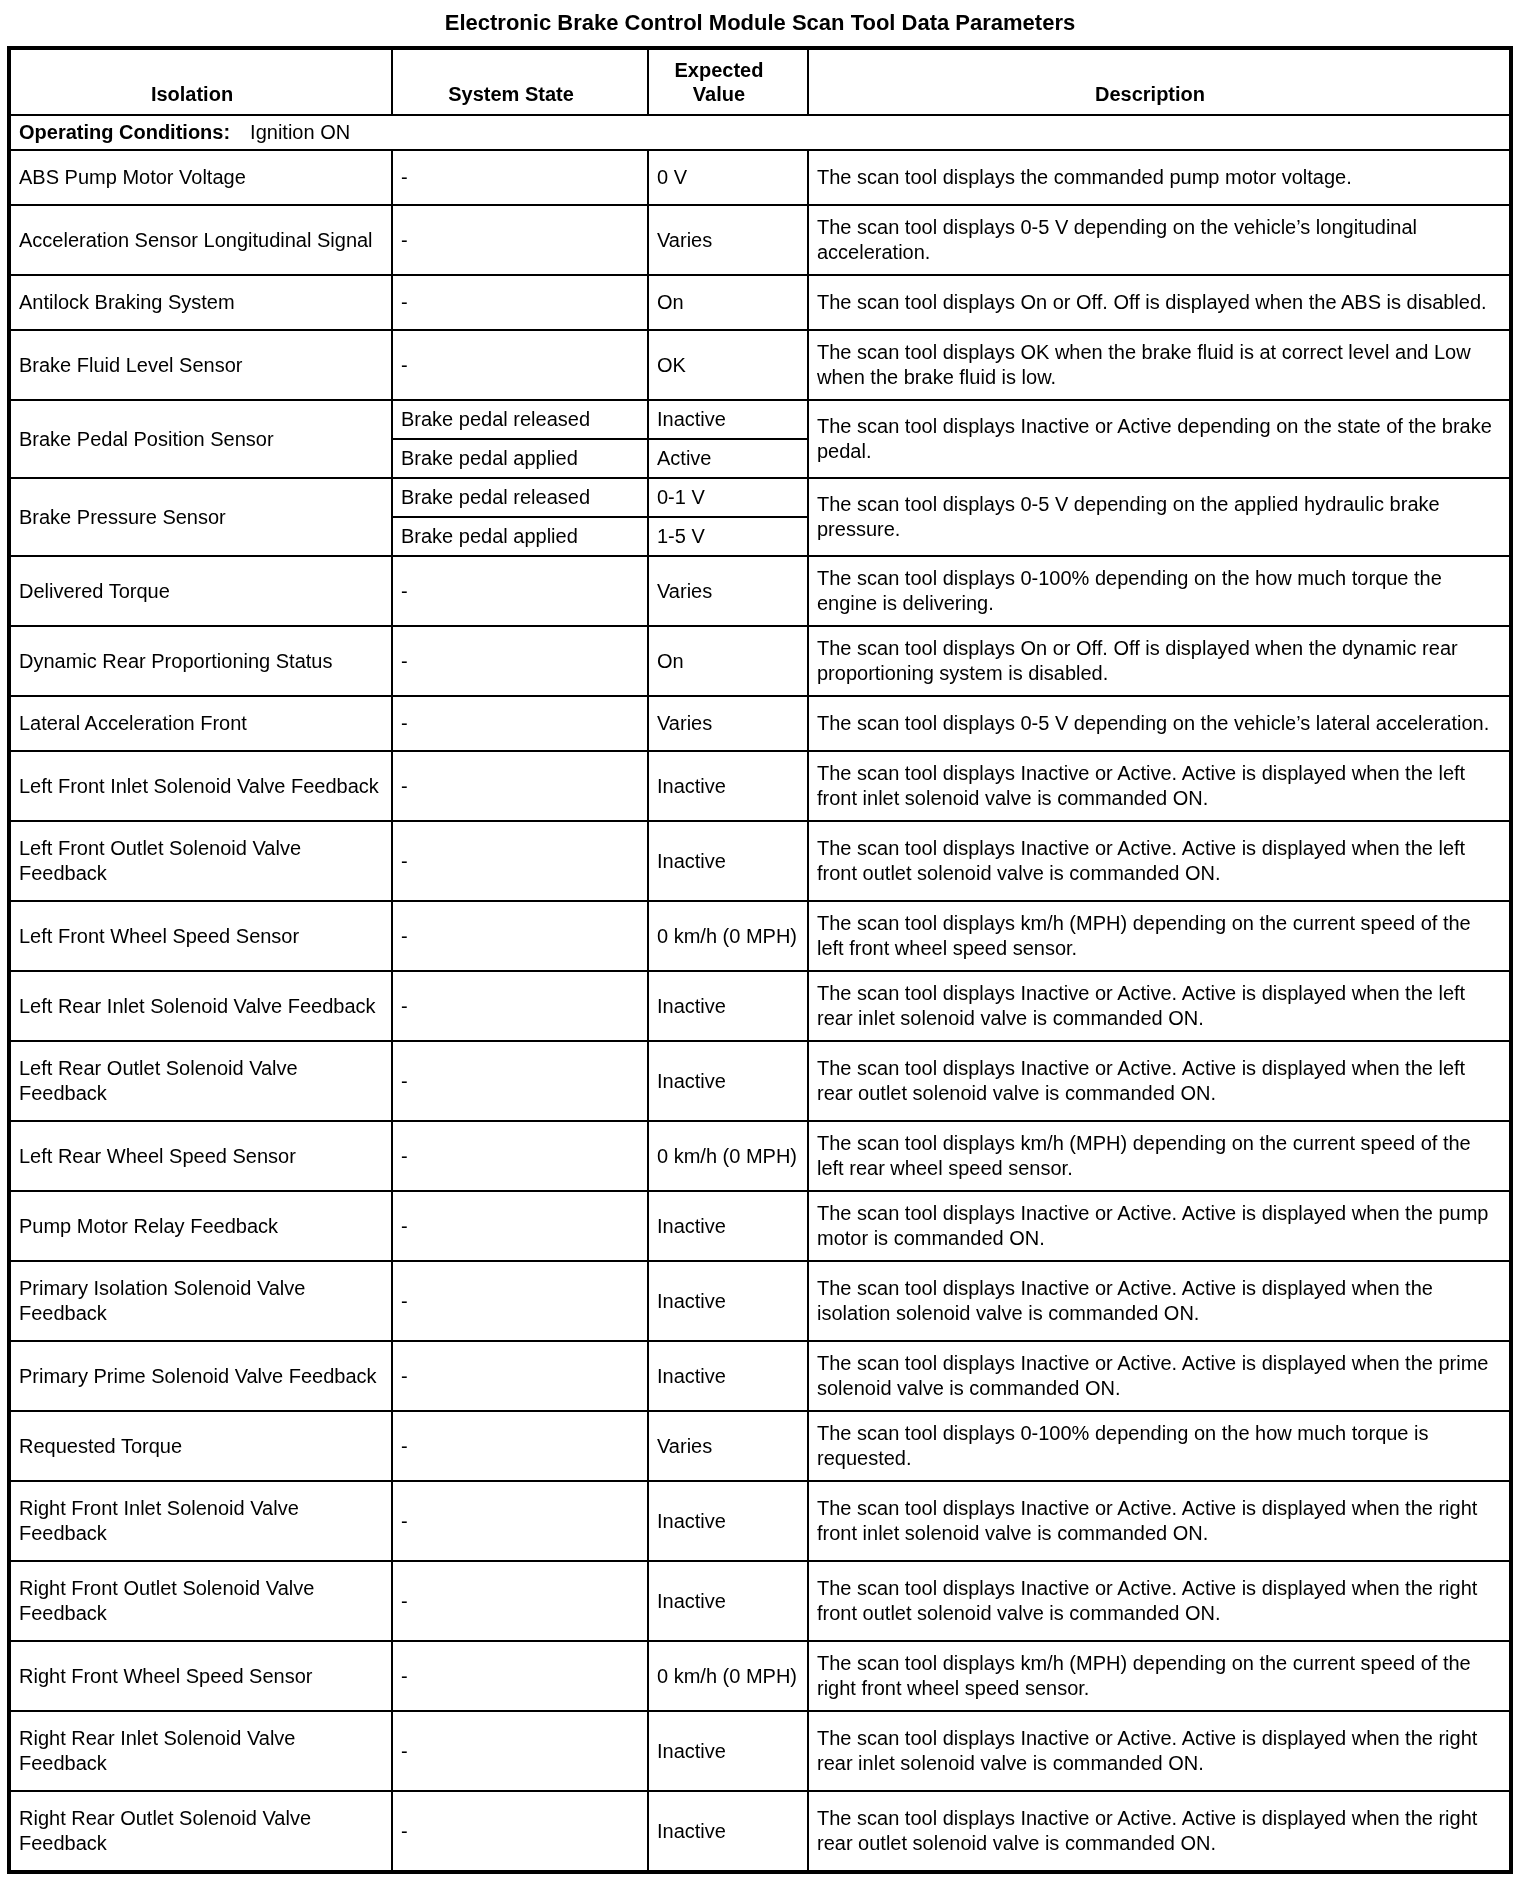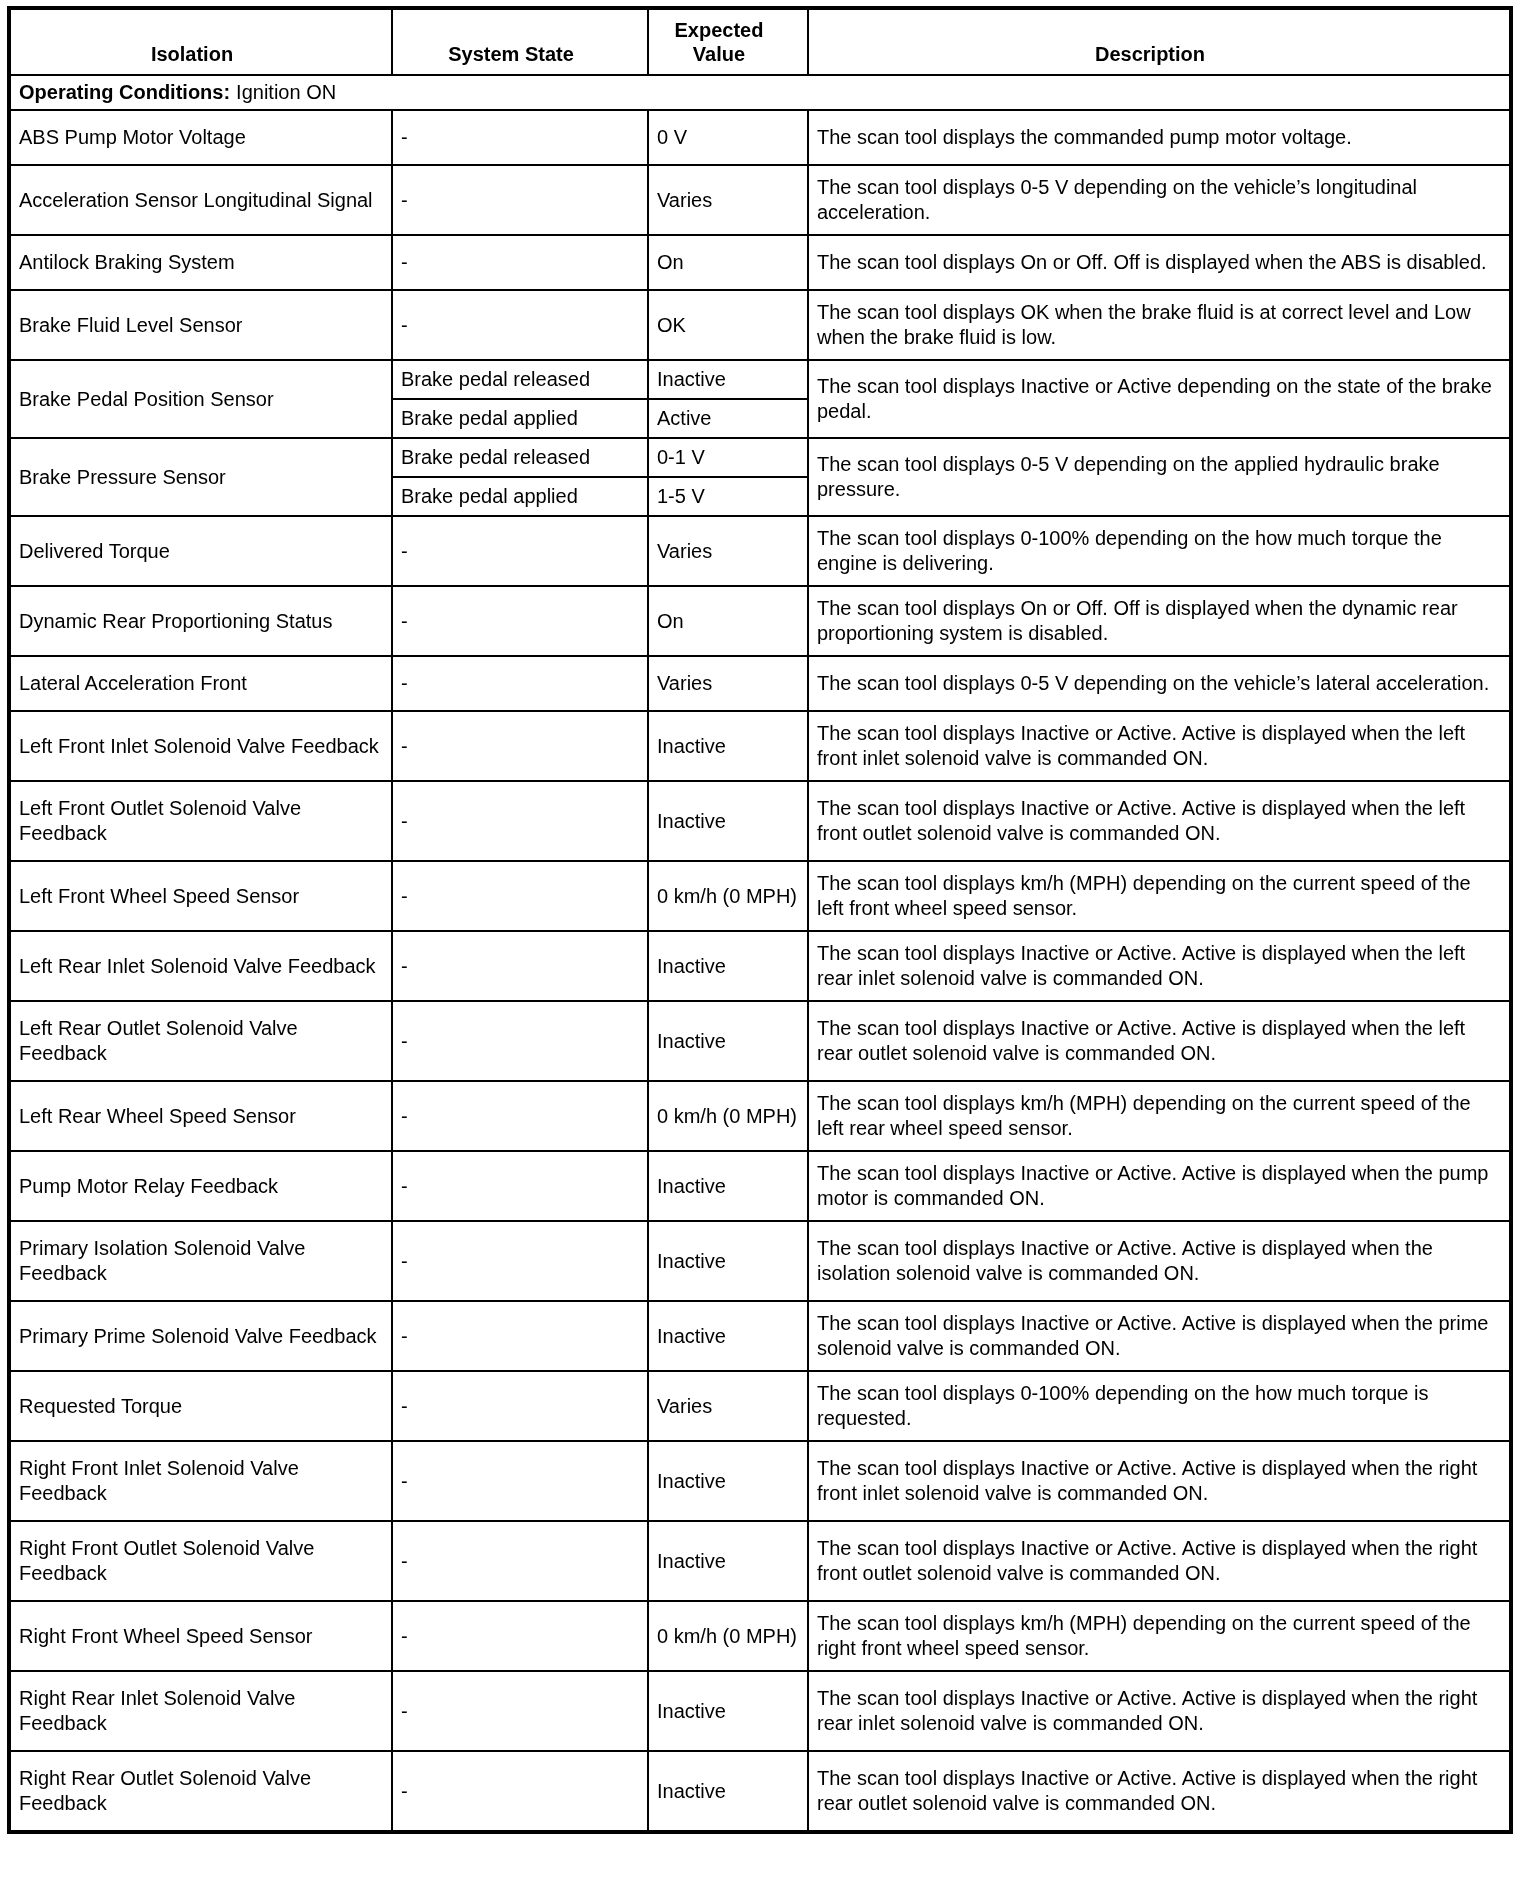--- a/index.html
+++ b/index.html
@@ -39,30 +39,31 @@
     vertical-align: bottom;
     padding: 8px 24px 8px 6px;
     line-height: 1.2;
   }
   td.param   { padding: 14px 8px; vertical-align: middle; line-height: 1.25; }
   td.state   { padding: 6px 8px; vertical-align: middle; line-height: 1.25; }
   td.value   { padding: 6px 8px; vertical-align: middle; line-height: 1.25; }
   td.desc    { padding: 9px 8px; vertical-align: middle; line-height: 1.25; }
   td.opcond  { padding: 4px 8px; vertical-align: middle; line-height: 1.25; }
   .op-label  { font-weight: bold; }
-  .op-value  { margin-left: 6px; }
+  .op-value  { margin-left: 20px; }
   
   td.thin-bottom { border-bottom-width: 1px; }
   td.thin-top    { border-top-width: 1px; }
 </style>
 </head>
 <body>
 
 <div class="page">
 
+  <div class="doc-title">Electronic Brake Control Module Scan Tool Data Parameters</div>
 
   <table class="scan-table">
     <colgroup>
       <col style="width:383px">
       <col style="width:256px">
       <col style="width:160px">
       <col>
     </colgroup>
     <thead>
       <tr>

